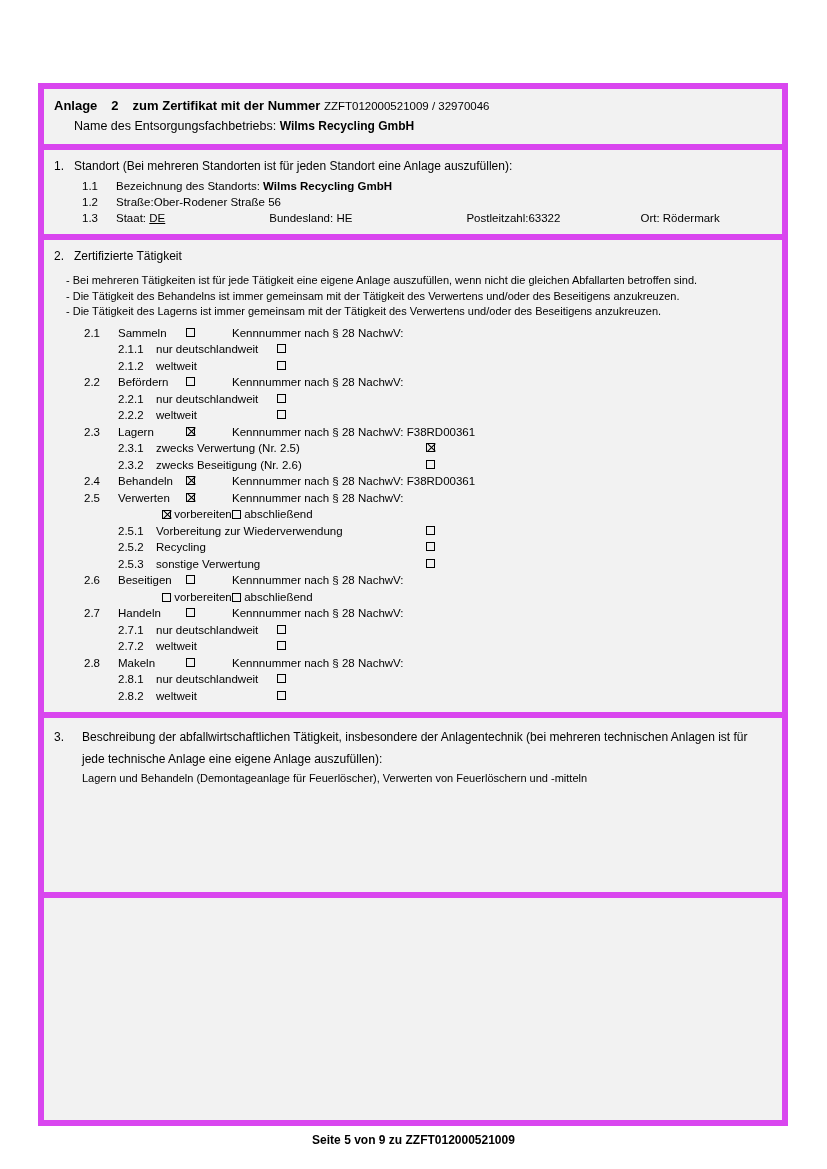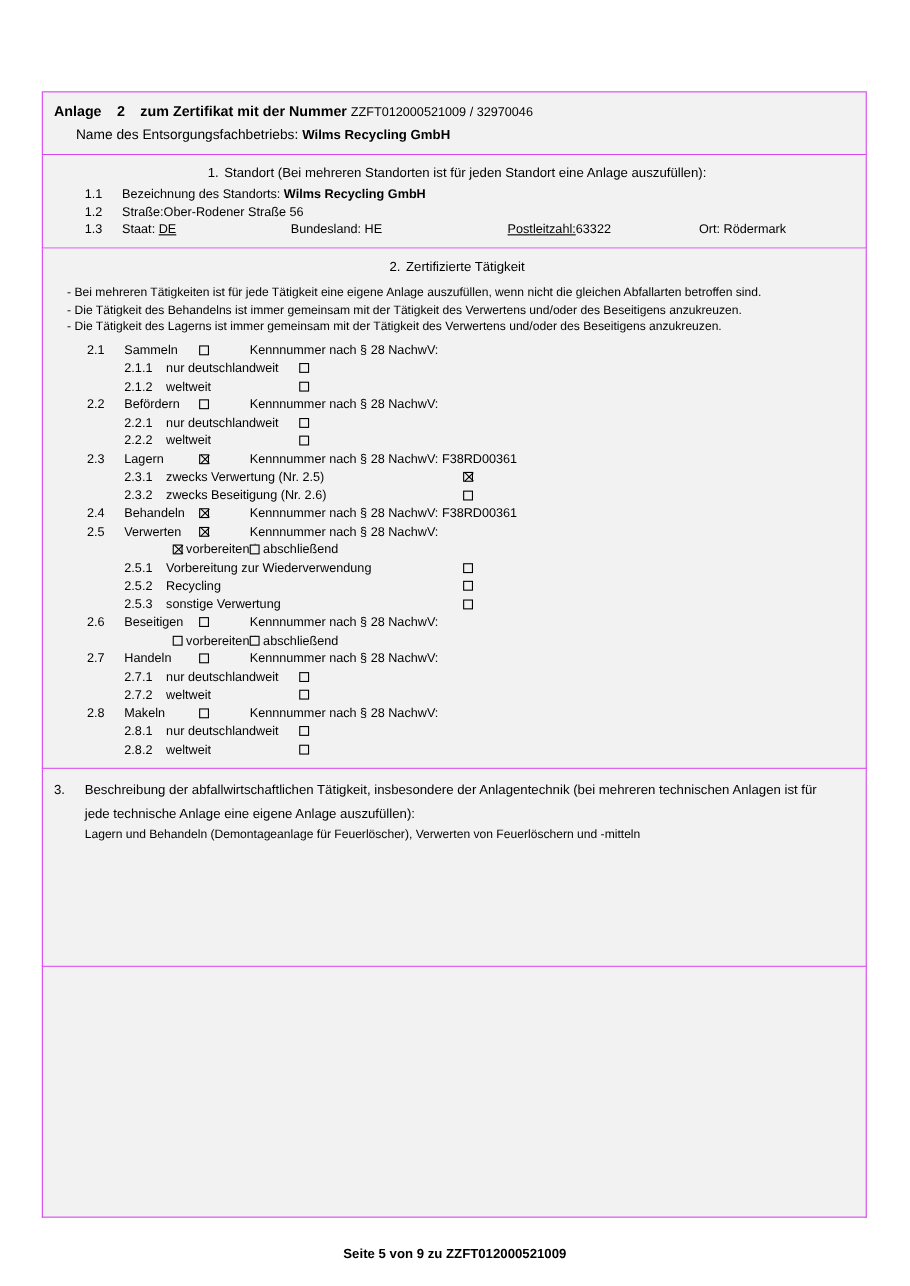--- a/index.html
+++ b/index.html
@@ -20,21 +20,21 @@
     width: 827px;
     height: 1169px;
   }
   .doc {
     position: absolute;
     left: 38px;
     top: 83px;
     width: 750px;
   }
   .box {
-    border: 1px solid #d946ef;
+    border: 6px solid #d946ef;
     background: #f2f2f2;
     box-sizing: border-box;
     padding: 8px 10px;
   }
   .box + .box {
     border-top: none;
   }
   
   .hdr-line1 {
     font-size: 12.5px;
@@ -62,21 +62,20 @@
   }
   .hdr-line2 .val {
     font-weight: bold;
     font-size: 12px;
   }
   
   .sec-title {
     font-size: 12px;
     line-height: 17px;
     white-space: nowrap;
-    text-align: center;
   }
   .sec-title .n {
     display: inline-block;
     width: 20px;
     font-weight: normal;
   }
   .sub {
     font-size: 11.5px;
     line-height: 16px;
     padding-left: 28px;
@@ -86,21 +85,21 @@
     display: inline-block;
     width: 34px;
   }
   .sub .bold {
     font-weight: bold;
   }
   .row13 .lbl-staat { display:inline-block; }
   .row13 .v-staat { display:inline-block; width: 120px; text-decoration: underline; }
   .row13 .lbl-bl { display:inline-block; }
   .row13 .v-bl { display:inline-block; width: 130px; }
-  .row13 .lbl-plz { display:inline-block;text-decoration:underline; }
+  .row13 .lbl-plz { display:inline-block; }
   .row13 .v-plz { display:inline-block; width: 112px; }
   .row13 .lbl-ort { display:inline-block; }
   
   .note {
     font-size: 11px;
     line-height: 15.5px;
     padding-left: 12px;
     white-space: nowrap;
   }
   .act-wrap {

